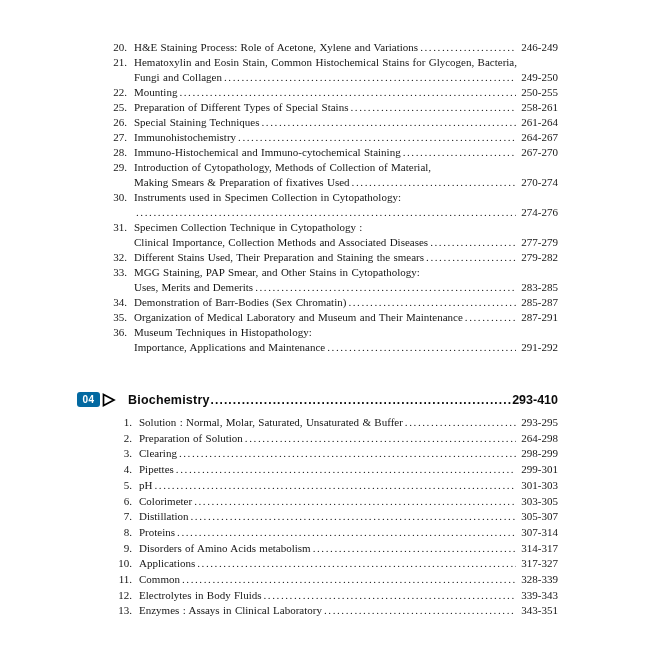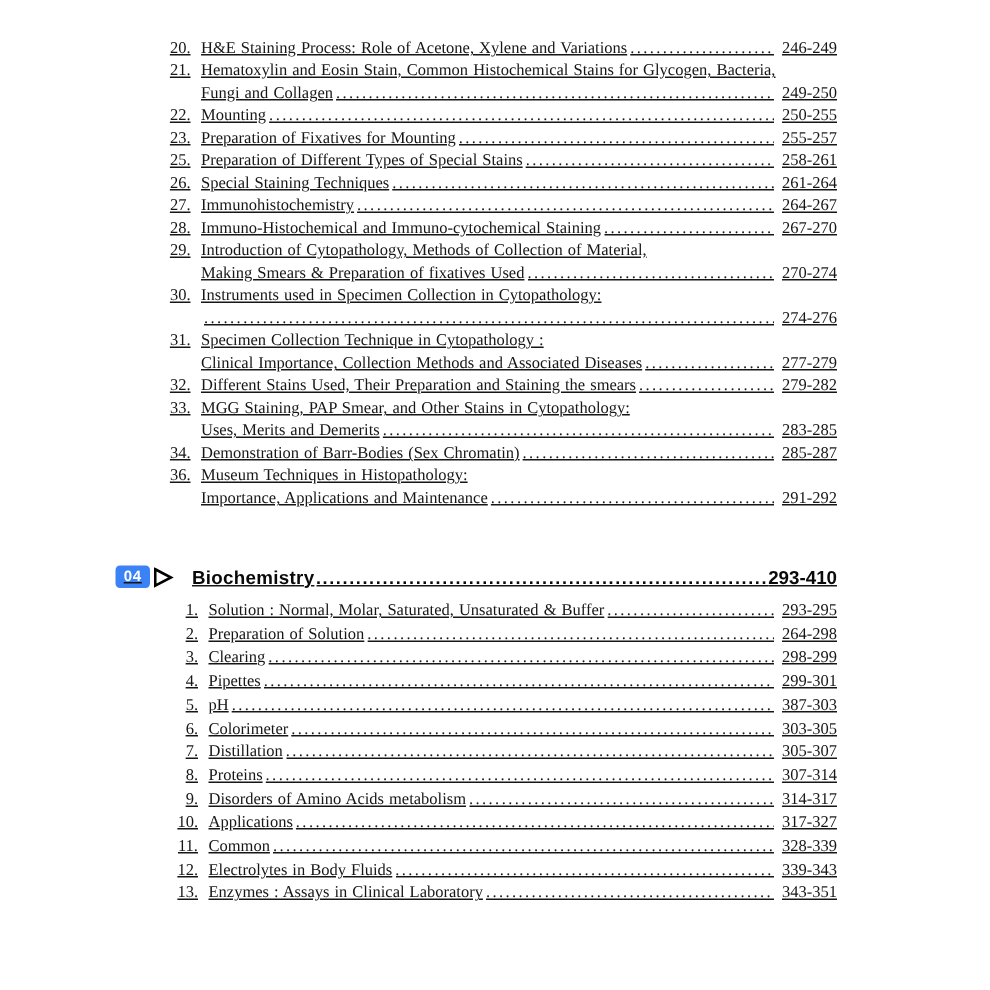--- a/index.html
+++ b/index.html
@@ -3,21 +3,21 @@
 <meta charset="utf-8">
 <style>
   html, body { margin: 0; padding: 0; background: #ffffff; }
   body {
     width: 660px; height: 660px; overflow: hidden;
     font-family: "Liberation Serif", serif;
     color: #161616;
   }
   .page {
     width: 660px; height: 660px; box-sizing: border-box;
-    padding-top: 25px; background: #ffffff; text-decoration: underline;
+    padding-top: 40px; background: #ffffff;
   }
   .toc-list { margin-left: 108px; margin-right: 102px; }
   .toc-list.biochem { margin-left: 113px; }
 
   .row {
     display: flex; align-items: baseline;
     font-size: 11px; line-height: 15px; white-space: nowrap;
   }
   .biochem .row { line-height: 15.7px; }
 
@@ -78,26 +78,20 @@
     <span class="dots"></span>
     <span class="pages">249-250</span>
   </div>
       <div class="row">
     <span class="num">22.</span>
     <span class="title">Mounting</span>
     <span class="dots"></span>
     <span class="pages">250-255</span>
   </div>
       <div class="row">
-    <span class="num">23.</span>
-    <span class="title">Preparation of Fixatives for Mounting</span>
-    <span class="dots"></span>
-    <span class="pages">255-257</span>
-  </div>
-      <div class="row">
     <span class="num">25.</span>
     <span class="title">Preparation of Different Types of Special Stains</span>
     <span class="dots"></span>
     <span class="pages">258-261</span>
   </div>
       <div class="row">
     <span class="num">26.</span>
     <span class="title">Special Staining Techniques</span>
     <span class="dots"></span>
     <span class="pages">261-264</span>
@@ -162,35 +156,41 @@
     <span class="title">Uses, Merits and Demerits</span>
     <span class="dots"></span>
     <span class="pages">283-285</span>
   </div>
       <div class="row">
     <span class="num">34.</span>
     <span class="title">Demonstration of Barr-Bodies (Sex Chromatin)</span>
     <span class="dots"></span>
     <span class="pages">285-287</span>
   </div>
+      <div class="row">
+    <span class="num">35.</span>
+    <span class="title">Organization of Medical Laboratory and Museum and Their Maintenance</span>
+    <span class="dots"></span>
+    <span class="pages">287-291</span>
+  </div>
       <div class="row nolead">
     <span class="num">36.</span>
     <span class="title">Museum Techniques in Histopathology:</span>
 
   </div>
       <div class="row">
     <span class="num"></span>
     <span class="title">Importance, Applications and Maintenance</span>
     <span class="dots"></span>
     <span class="pages">291-292</span>
   </div>
     </div>
 
   <div class="section-header">
-    <span class="badge" style="background: #3b82f6;">04</span>
+    <span class="badge" style="background: #0369a1;">04</span>
     <span class="arrow">
       <svg width="15" height="14" viewBox="0 0 15 14" aria-hidden="true">
         <path d="M2.5 1.5 L13 7 L2.5 12.5 Z" fill="#ffffff" stroke="#000000" stroke-width="1.7" stroke-linejoin="miter"></path>
       </svg>
     </span>
     <span class="header-title">Biochemistry</span>
     <span class="header-dots"></span>
     <span class="header-pages">293-410</span>
   </div>
 
@@ -216,21 +216,21 @@
       <div class="row">
     <span class="num">4.</span>
     <span class="title">Pipettes</span>
     <span class="dots"></span>
     <span class="pages">299-301</span>
   </div>
       <div class="row">
     <span class="num">5.</span>
     <span class="title">pH</span>
     <span class="dots"></span>
-    <span class="pages">387-303</span>
+    <span class="pages">301-303</span>
   </div>
       <div class="row">
     <span class="num">6.</span>
     <span class="title">Colorimeter</span>
     <span class="dots"></span>
     <span class="pages">303-305</span>
   </div>
       <div class="row">
     <span class="num">7.</span>
     <span class="title">Distillation</span>

